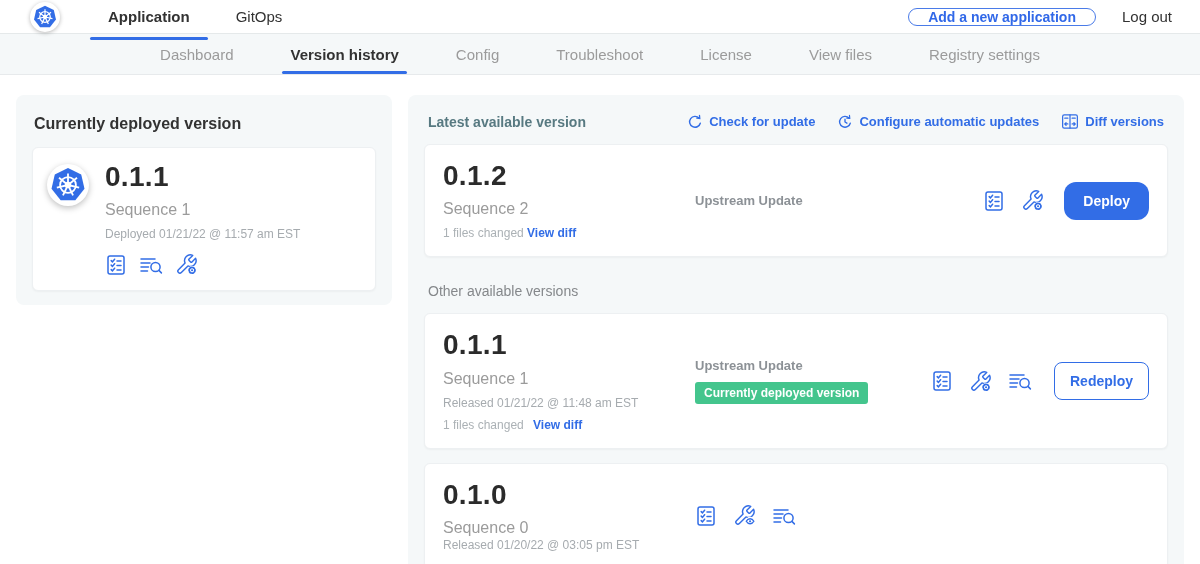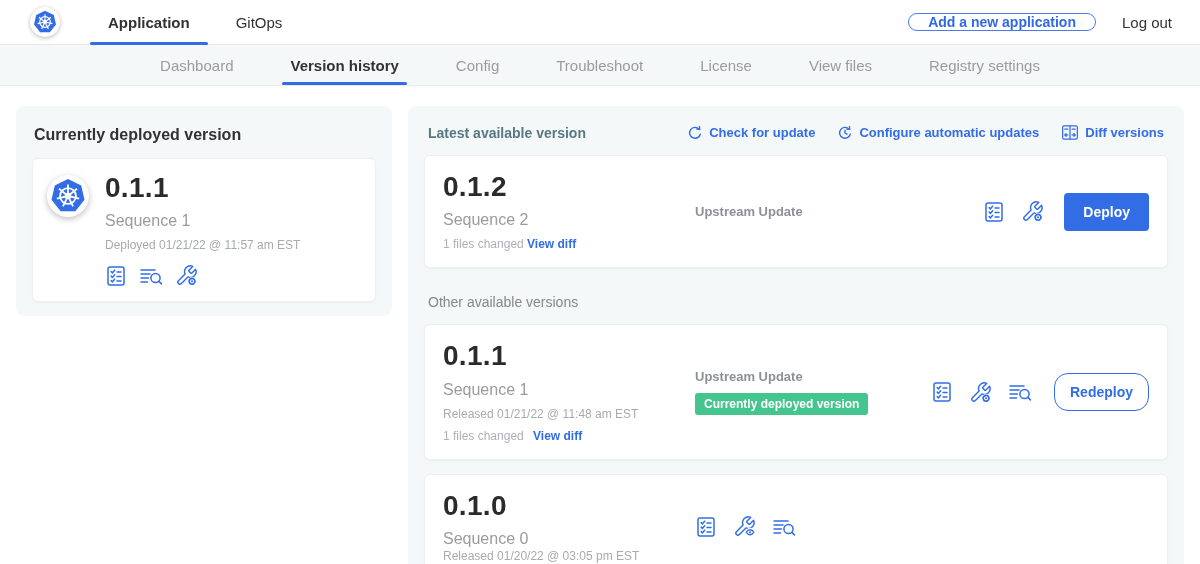--- a/index.html
+++ b/index.html
@@ -5,21 +5,21 @@
   * { box-sizing: border-box; }
   html,body { margin:0; padding:0; }
   body {
     width:1200px; height:564px; overflow:hidden;
     background:#ffffff; color:#323232;
     font-family:"Liberation Sans","DejaVu Sans",sans-serif;
     -webkit-font-smoothing:antialiased;
   }
 
   
-  .header { height:45px; background:#fff; border-bottom:1px solid #E5E9EA;
+  .header { height:34px; background:#fff; border-bottom:1px solid #E5E9EA;
             display:flex; align-items:center; padding:0 28px 0 30px; }
   .logo-badge { width:30px; height:30px; border-radius:50%; background:#fff;
                 box-shadow:0 1px 4px rgba(0,0,0,.28); display:flex; align-items:center;
                 justify-content:center; margin-right:32px; flex:none; }
   .htabs { display:flex; height:46px; }
   .htab { position:relative; display:flex; align-items:center; padding:0 16px;
           font-size:15px; color:#323232; cursor:pointer; margin-right:14px; }
   .htab.active { font-weight:bold; }
   .htab.active::after { content:""; position:absolute; left:-2px; right:-2px; bottom:0;
           height:3px; background:#326DE6; border-radius:2px; }
@@ -69,24 +69,24 @@
   .vcard { display:flex; align-items:center; padding:16px 18px; margin-top:14px; }
   .vc-left { width:252px; flex:none; }
   .files-line { font-size:12px; color:#ABB1B5; margin-top:8px; }
   .view-diff { color:#326DE6; font-weight:bold; cursor:pointer; }
   .vc-mid { flex:1; display:flex; flex-direction:column; align-items:flex-start; gap:9px; }
   .vsource { font-size:13px; font-weight:bold; color:#8C9196; }
   .badge { font-size:12px; font-weight:bold; color:#fff; padding:4px 9px; border-radius:3px; }
   .badge.green { background:#44C58D; }
   .badge.gray  { background:#B2B8BC; }
   .vc-right { display:flex; align-items:center; gap:16px; color:#326DE6; }
-  .btn-primary { background:#326DE6; color:#fff; border:none; border-radius:4px;
+  .btn-primary { background:#326DE6; color:#fff; border:none; border-radius:12px;
                  font-size:14px; font-weight:bold; padding:11px 19px; cursor:pointer;
                  margin-left:4px; font-family:inherit; }
-  .btn-outline { background:#fff; color:#326DE6; border:1.5px solid #326DE6; border-radius:14px;
+  .btn-outline { background:#fff; color:#326DE6; border:1.5px solid #326DE6; border-radius:8px;
                  font-size:14px; font-weight:bold; padding:10px 15px; cursor:pointer;
                  margin-left:6px; font-family:inherit; }
   .other-title { font-size:14px; color:#85888B; margin:26px 4px 2px; }
   svg { display:block; }
 </style>
 </head>
 <body>
 
 <div class="header">
   <div class="logo-badge">

